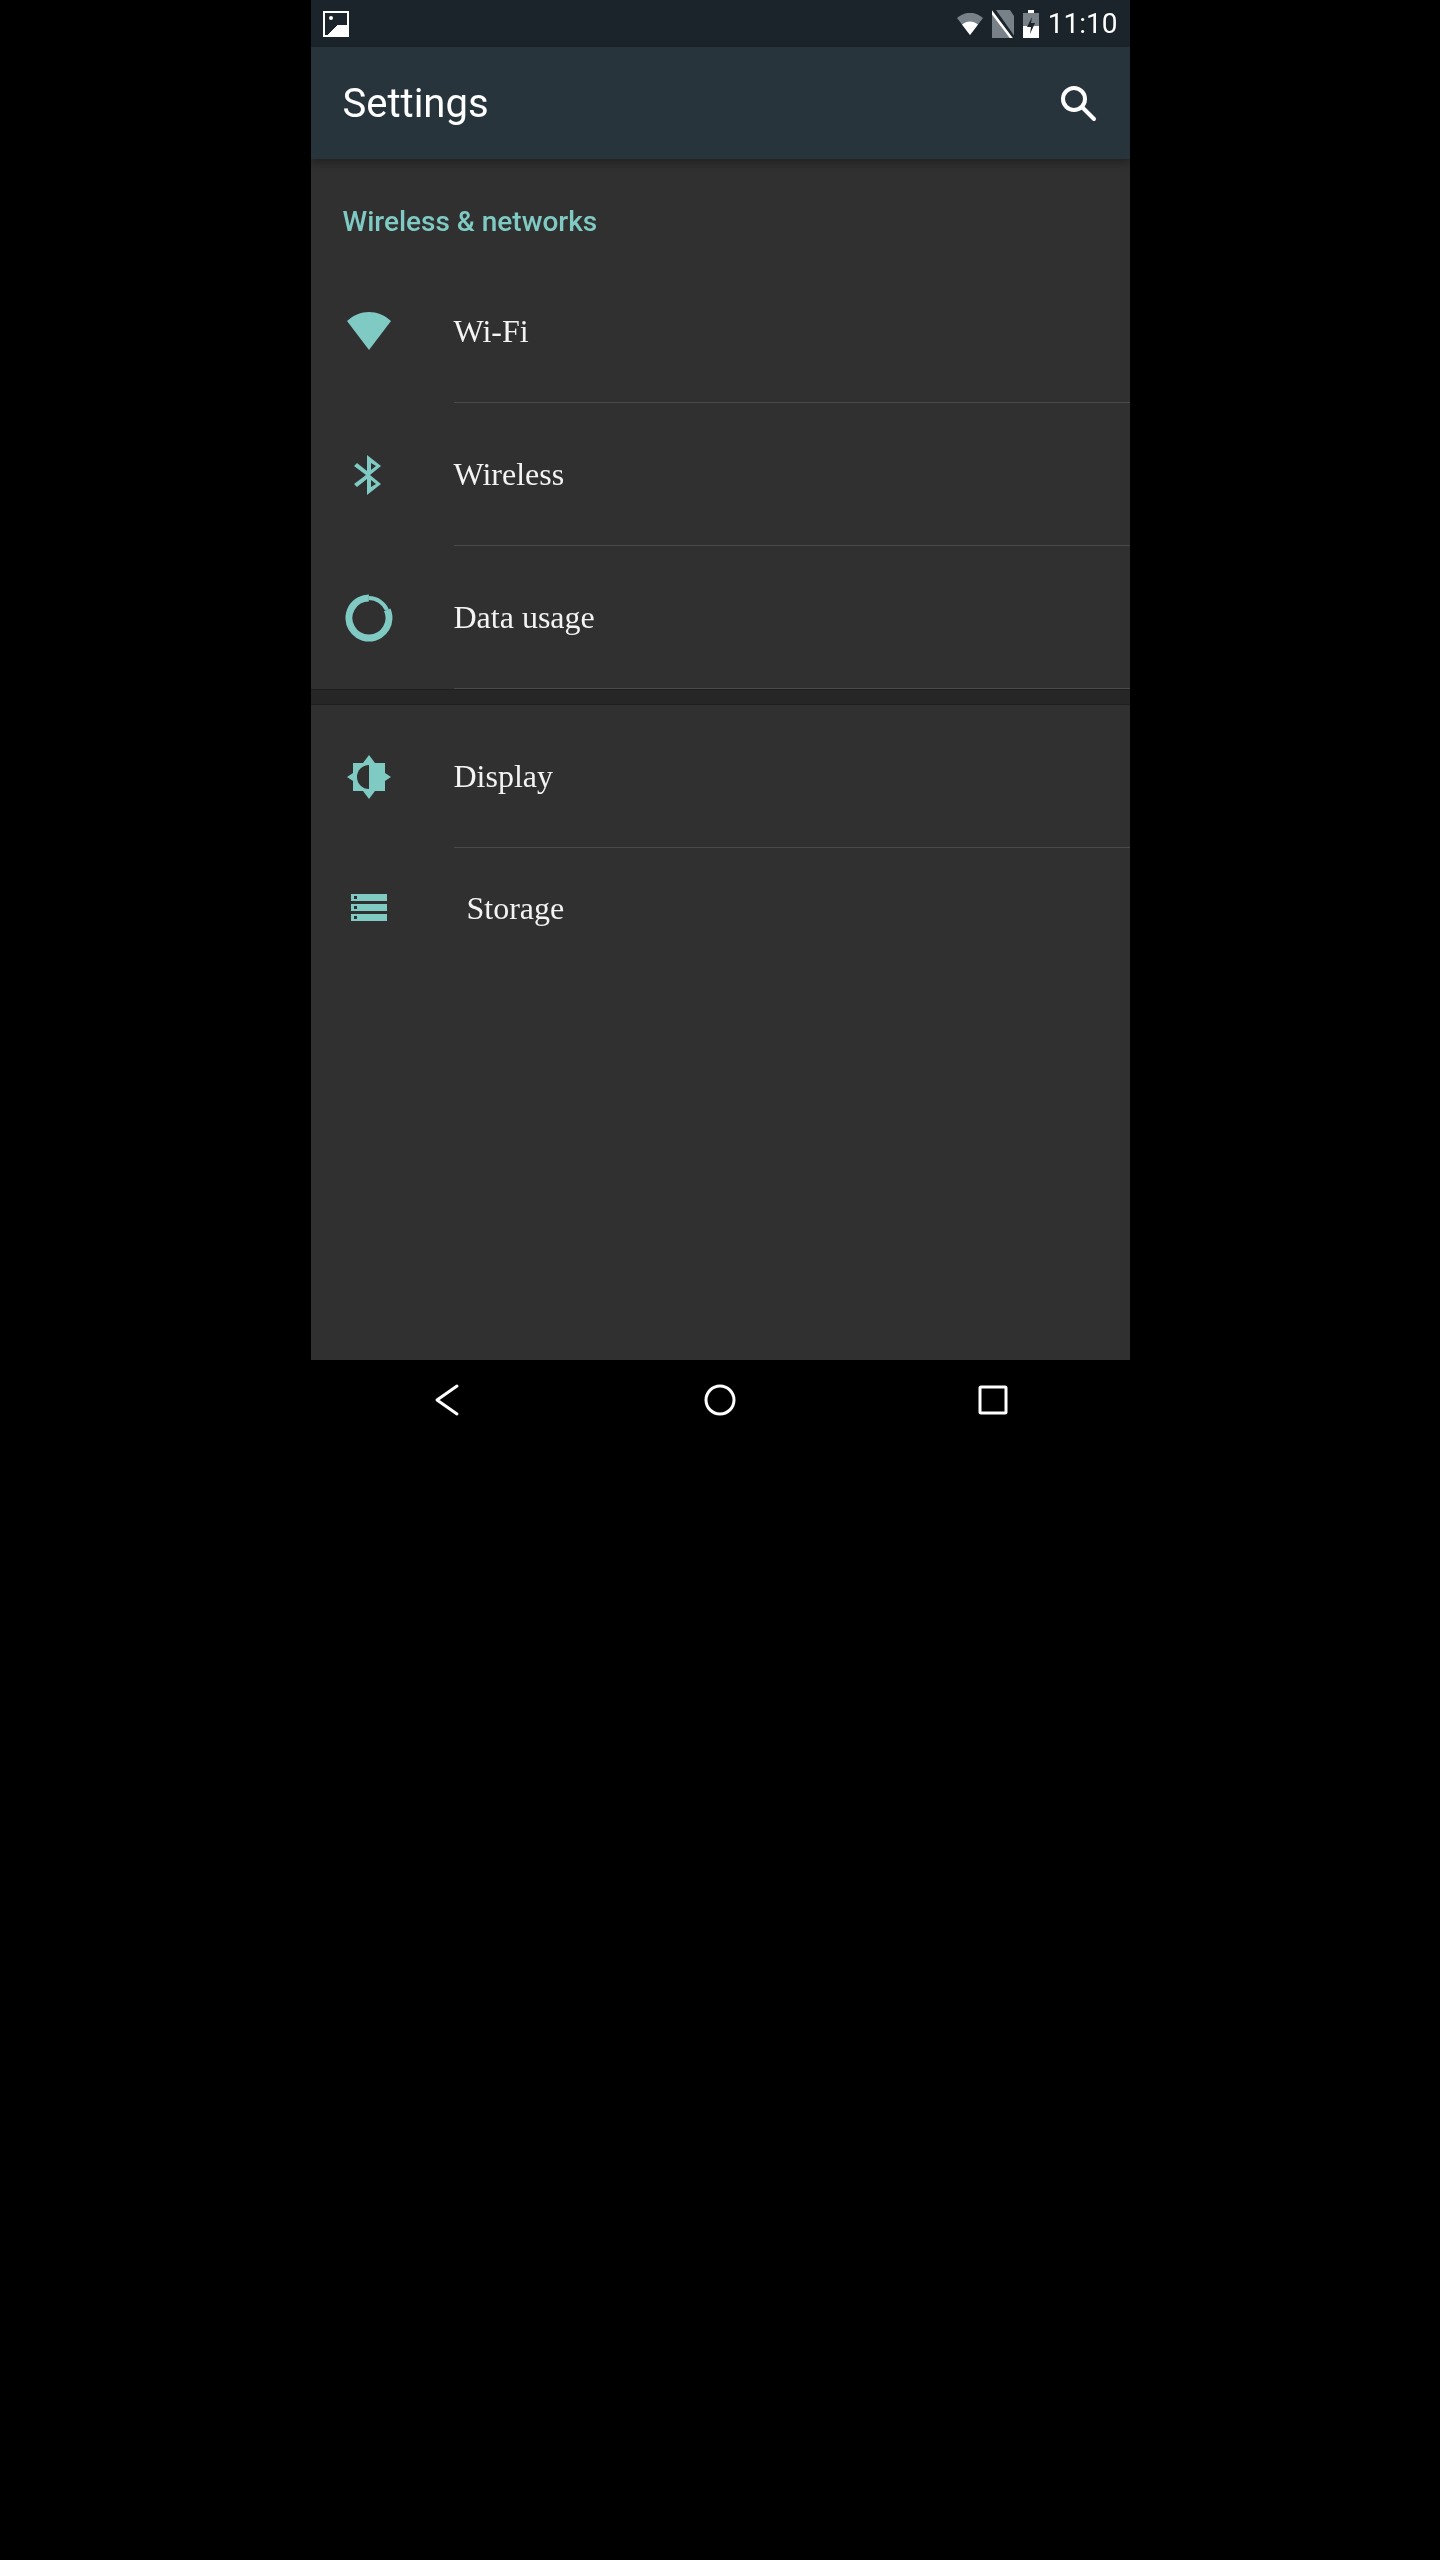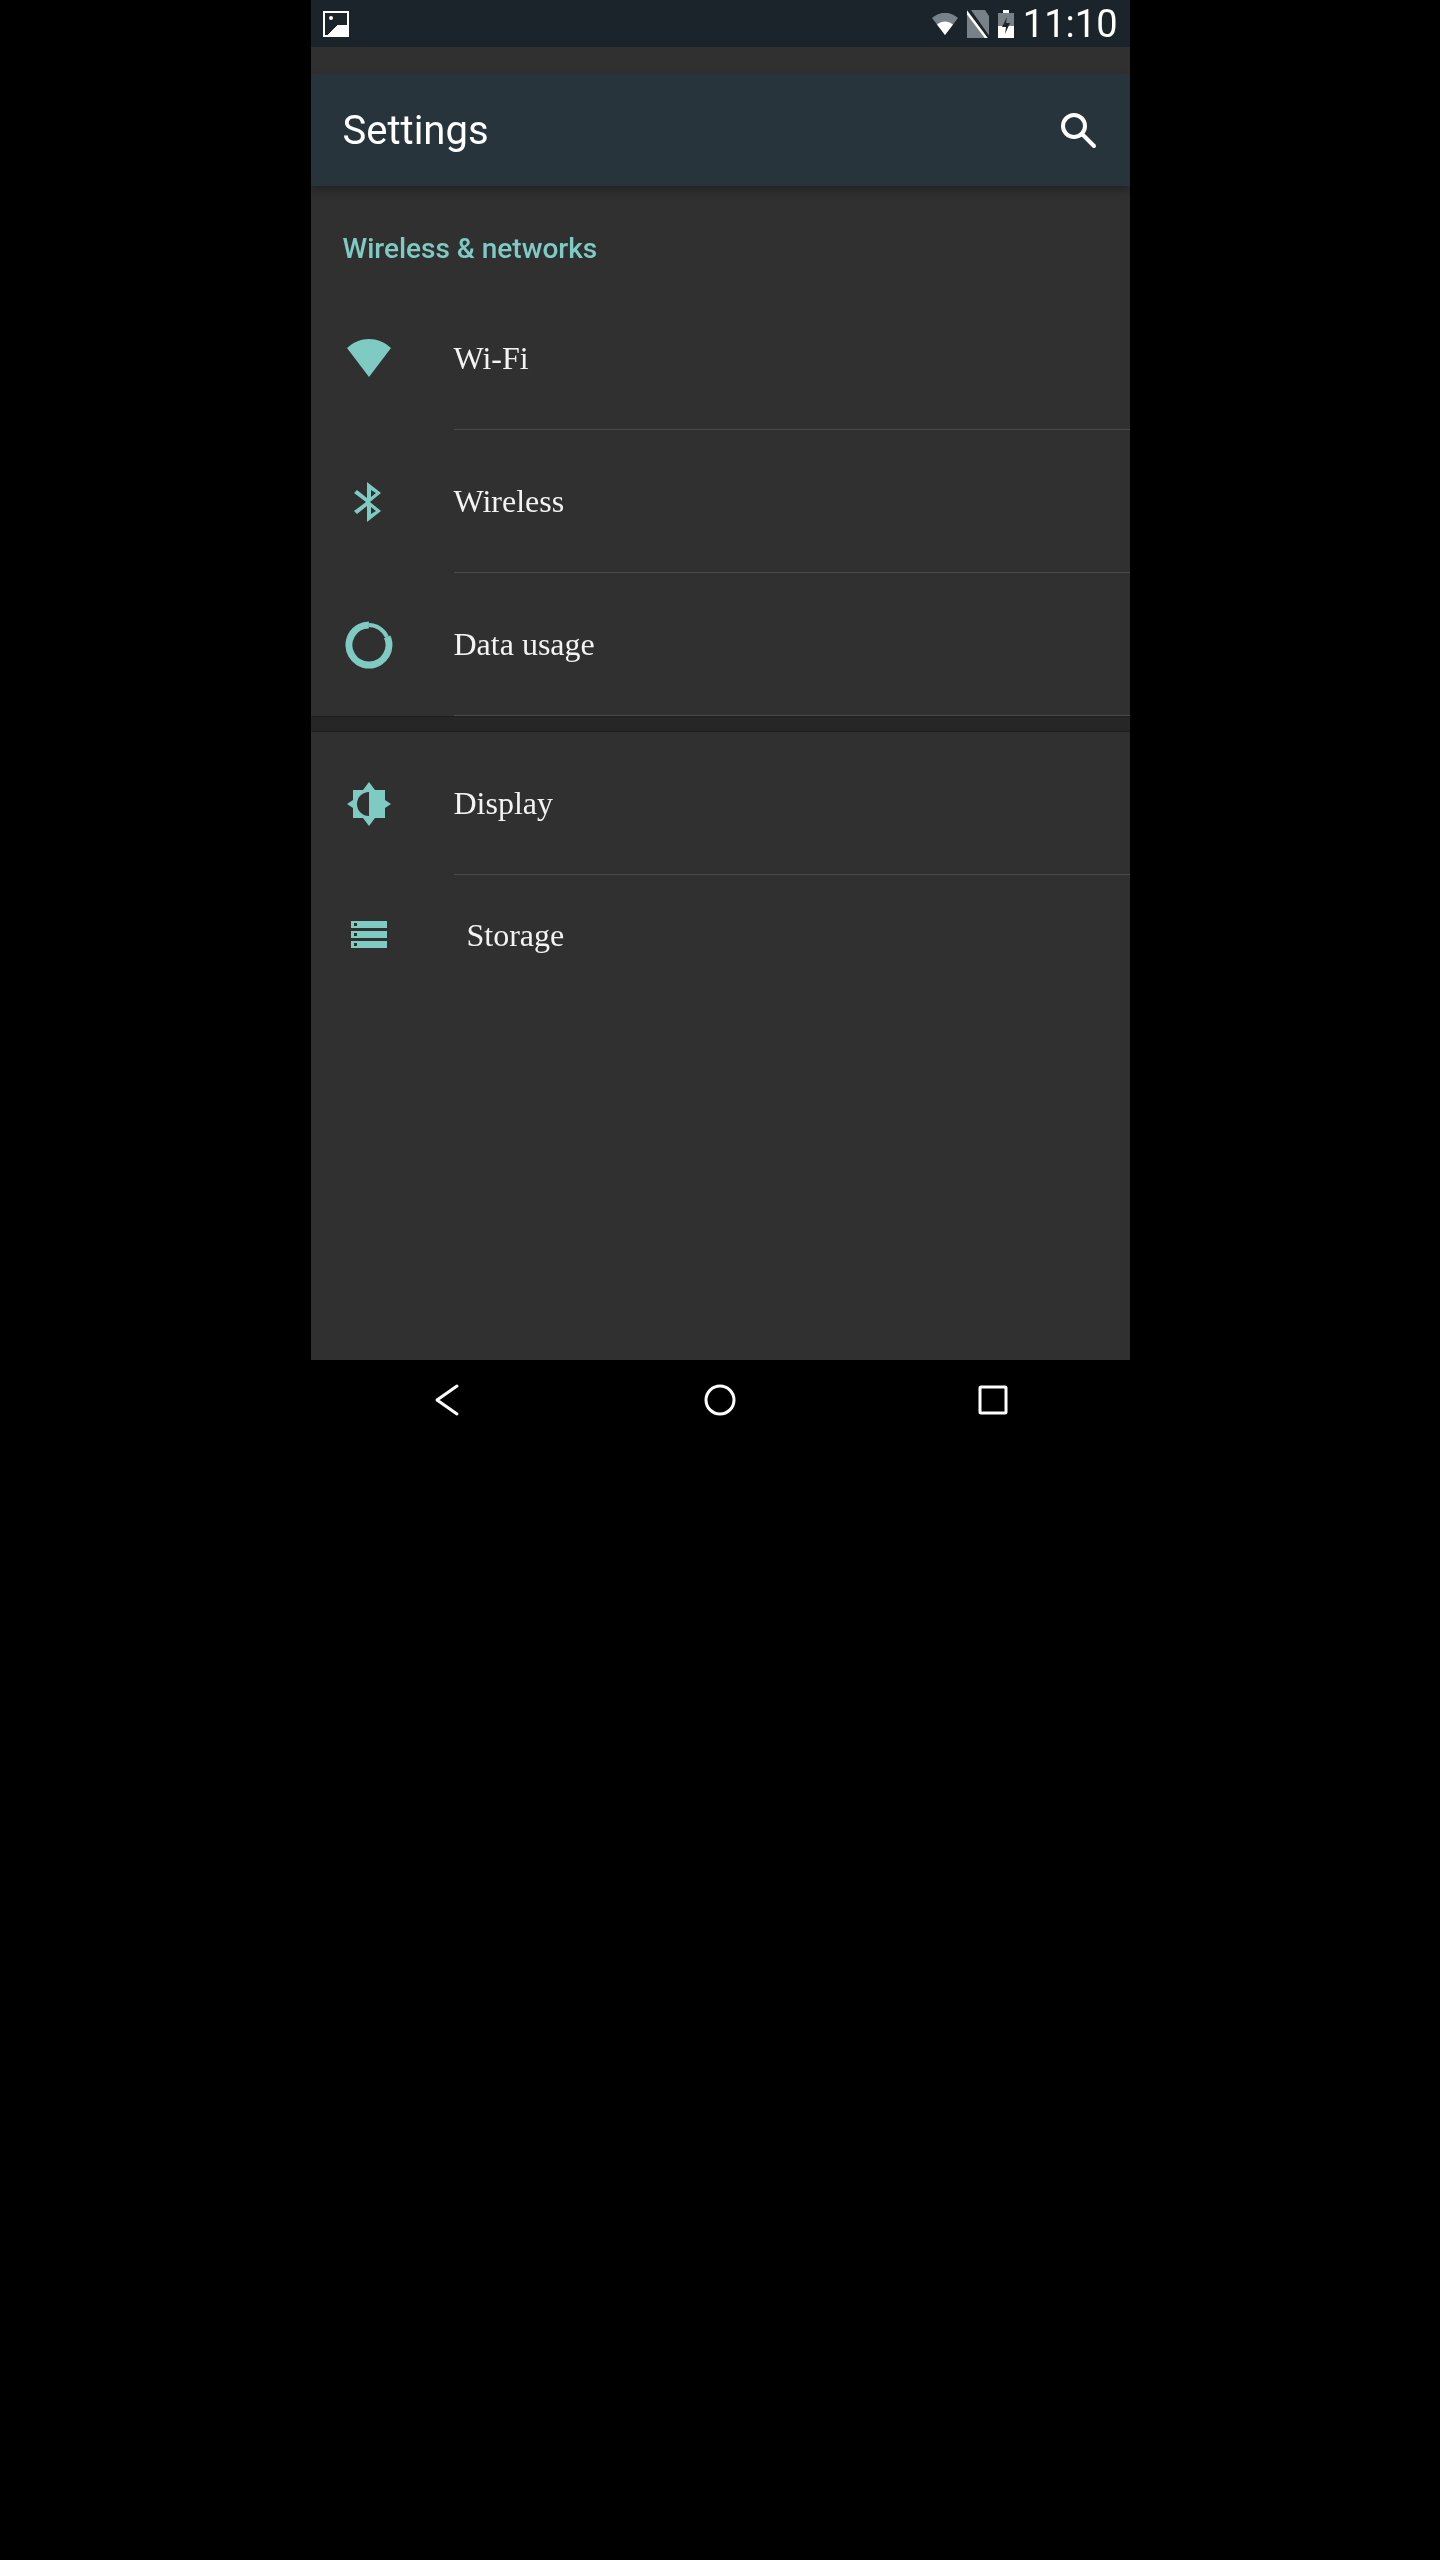--- a/index.html
+++ b/index.html
@@ -61,35 +61,34 @@
     .picture-icon::after {
       content: '';
       position: absolute;
       bottom: 0;
       left: 0;
       right: 0;
       height: 10px;
       background: linear-gradient(135deg, transparent 40%, #fff 40%);
     }
     .status-time {
-      font-size: 38px;
+      font-size: 28px;
       font-weight: 400;
       letter-spacing: 0px;
     }
     .app-bar {
       height: 112px;
       background: #27343c;
       display: flex;
       align-items: center;
       justify-content: space-between;
       padding: 0 24px 0 32px;
       box-shadow: 0 4px 8px rgba(0,0,0,0.3);
       position: relative;
       z-index: 2;
-      margin-top: 27px;
     }
     .app-title {
       color: #fff;
       font-size: 40px;
       font-weight: 400;
     }
     .search-btn {
       display: flex;
       align-items: center;
       justify-content: center;

